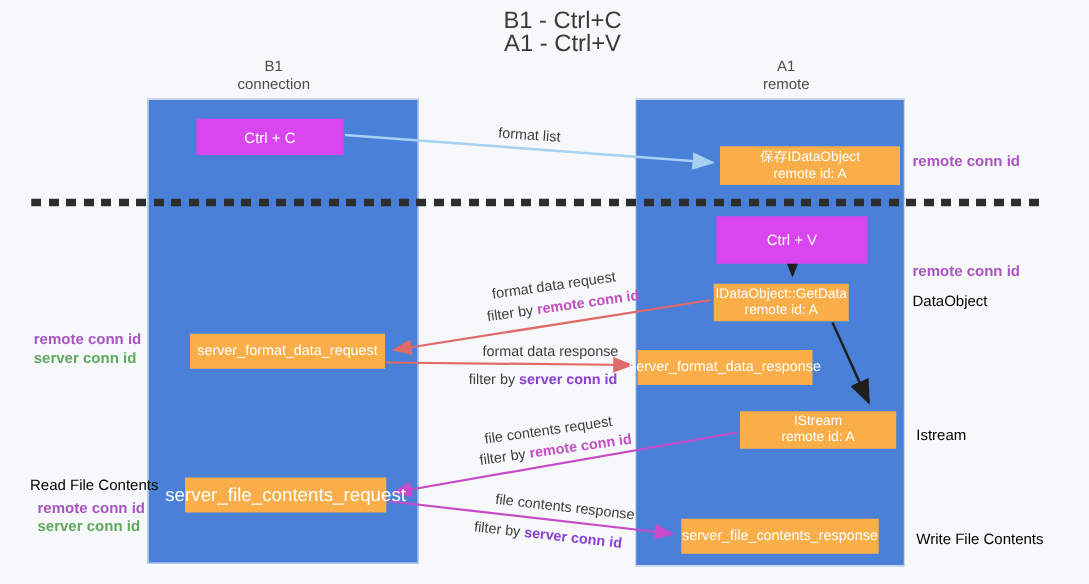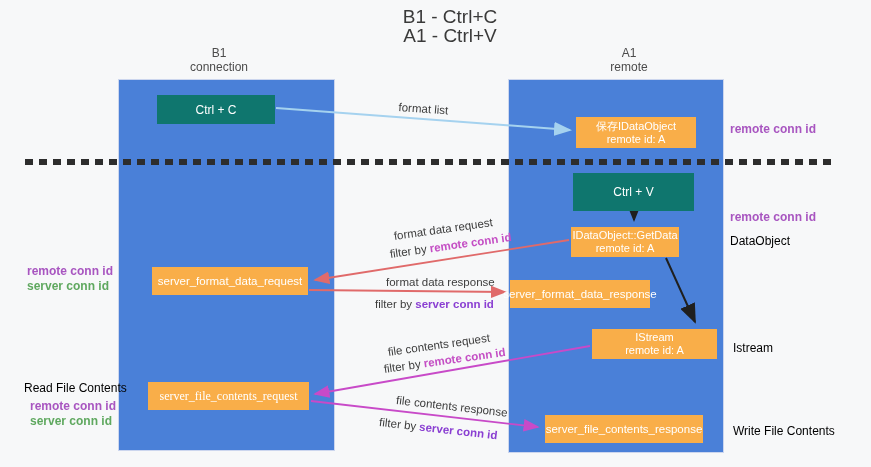--- a/index.html
+++ b/index.html
@@ -11,21 +11,21 @@
 
   .col-header { position:absolute; top:46px; transform:translateX(-50%);
                 font-size:12px; color:#4c4c4c; text-align:center; line-height:14px; }
 
   .lifeline { position:absolute; background:#4a80d8; border:1px solid #ccd6ee; }
   .lifeline.left  { left:118px; top:79px; width:217px; height:372px; }
   .lifeline.right { left:508px; top:79px; width:216px; height:374px; }
 
   .node { position:absolute; display:flex; flex-direction:column; align-items:center;
           justify-content:center; color:#ffffff; text-align:center; }
-  .node.green  { background:#0f766e; font-size:12px; }
+  .node.green  { background:#d946ef; font-size:12px; }
   .node.orange { background:#f9ae49; font-size:11px; line-height:13px; }
 
   .dashline { position:absolute; left:25px; top:159px; width:808px; height:6px;
               background:repeating-linear-gradient(90deg,#2d2d2d 0 8px,transparent 8px 14px); }
 
   svg.arrows { position:absolute; left:0; top:0; width:871px; height:467px; pointer-events:none; }
 
   .flow-label { position:absolute; font-size:11.5px; color:#3d3d3d; white-space:nowrap;
                 transform-origin:0 0; }
   .hl-remote { color:#c44ec4; font-weight:bold; }
@@ -80,21 +80,21 @@
     <line x1="590" y1="346" x2="315" y2="394" stroke="#c84ac8" stroke-width="1.8" marker-end="url(#m-magenta)"></line>
     <line x1="311" y1="401" x2="538" y2="427" stroke="#c84ac8" stroke-width="1.8" marker-end="url(#m-magenta)"></line>
   </svg>
 
   <div class="dashline"></div>
 
   <div class="node green" style="left:157px; top:95px; width:118px; height:29px;">
     <span>Ctrl + C</span>
   </div>
 
-  <div class="node orange" style="left:576px; top:117px; width:120px; height:31px;">
+  <div class="node orange" style="left:576px; top:117px; width:144px; height:31px;">
     <span>保存IDataObject</span>
     <span>remote id: A</span>
   </div>
 
   <div class="node green" style="left:573px; top:173px; width:121px; height:38px;">
     <span>Ctrl + V</span>
   </div>
 
   <div class="node orange" style="left:571px; top:227px; width:108px; height:30px;">
     <span>IDataObject::GetData</span>
@@ -107,21 +107,21 @@
 
   <div class="node orange" style="left:510px; top:280px; width:140px; height:28px; font-size:11.5px;">
     <span>server_format_data_response</span>
   </div>
 
   <div class="node orange" style="left:592px; top:329px; width:125px; height:30px;">
     <span>IStream</span>
     <span>remote id: A</span>
   </div>
 
-  <div class="node orange" style="left:148px; top:382px; width:161px; height:28px; font-size:12px;font-family:Liberation Serif, serif;">
+  <div class="node orange" style="left:148px; top:382px; width:161px; height:28px; font-size:15px;">
     <span>server_file_contents_request</span>
   </div>
 
   <div class="node orange" style="left:545px; top:415px; width:158px; height:28px; font-size:11.5px;">
     <span>server_file_contents_response</span>
   </div>
 
   <div class="flow-label" style="left:399px; top:101px; transform:rotate(4deg);">format list</div>
 
   <div class="flow-label" style="left:393px; top:230px; transform:rotate(-8deg);">format data request</div>

